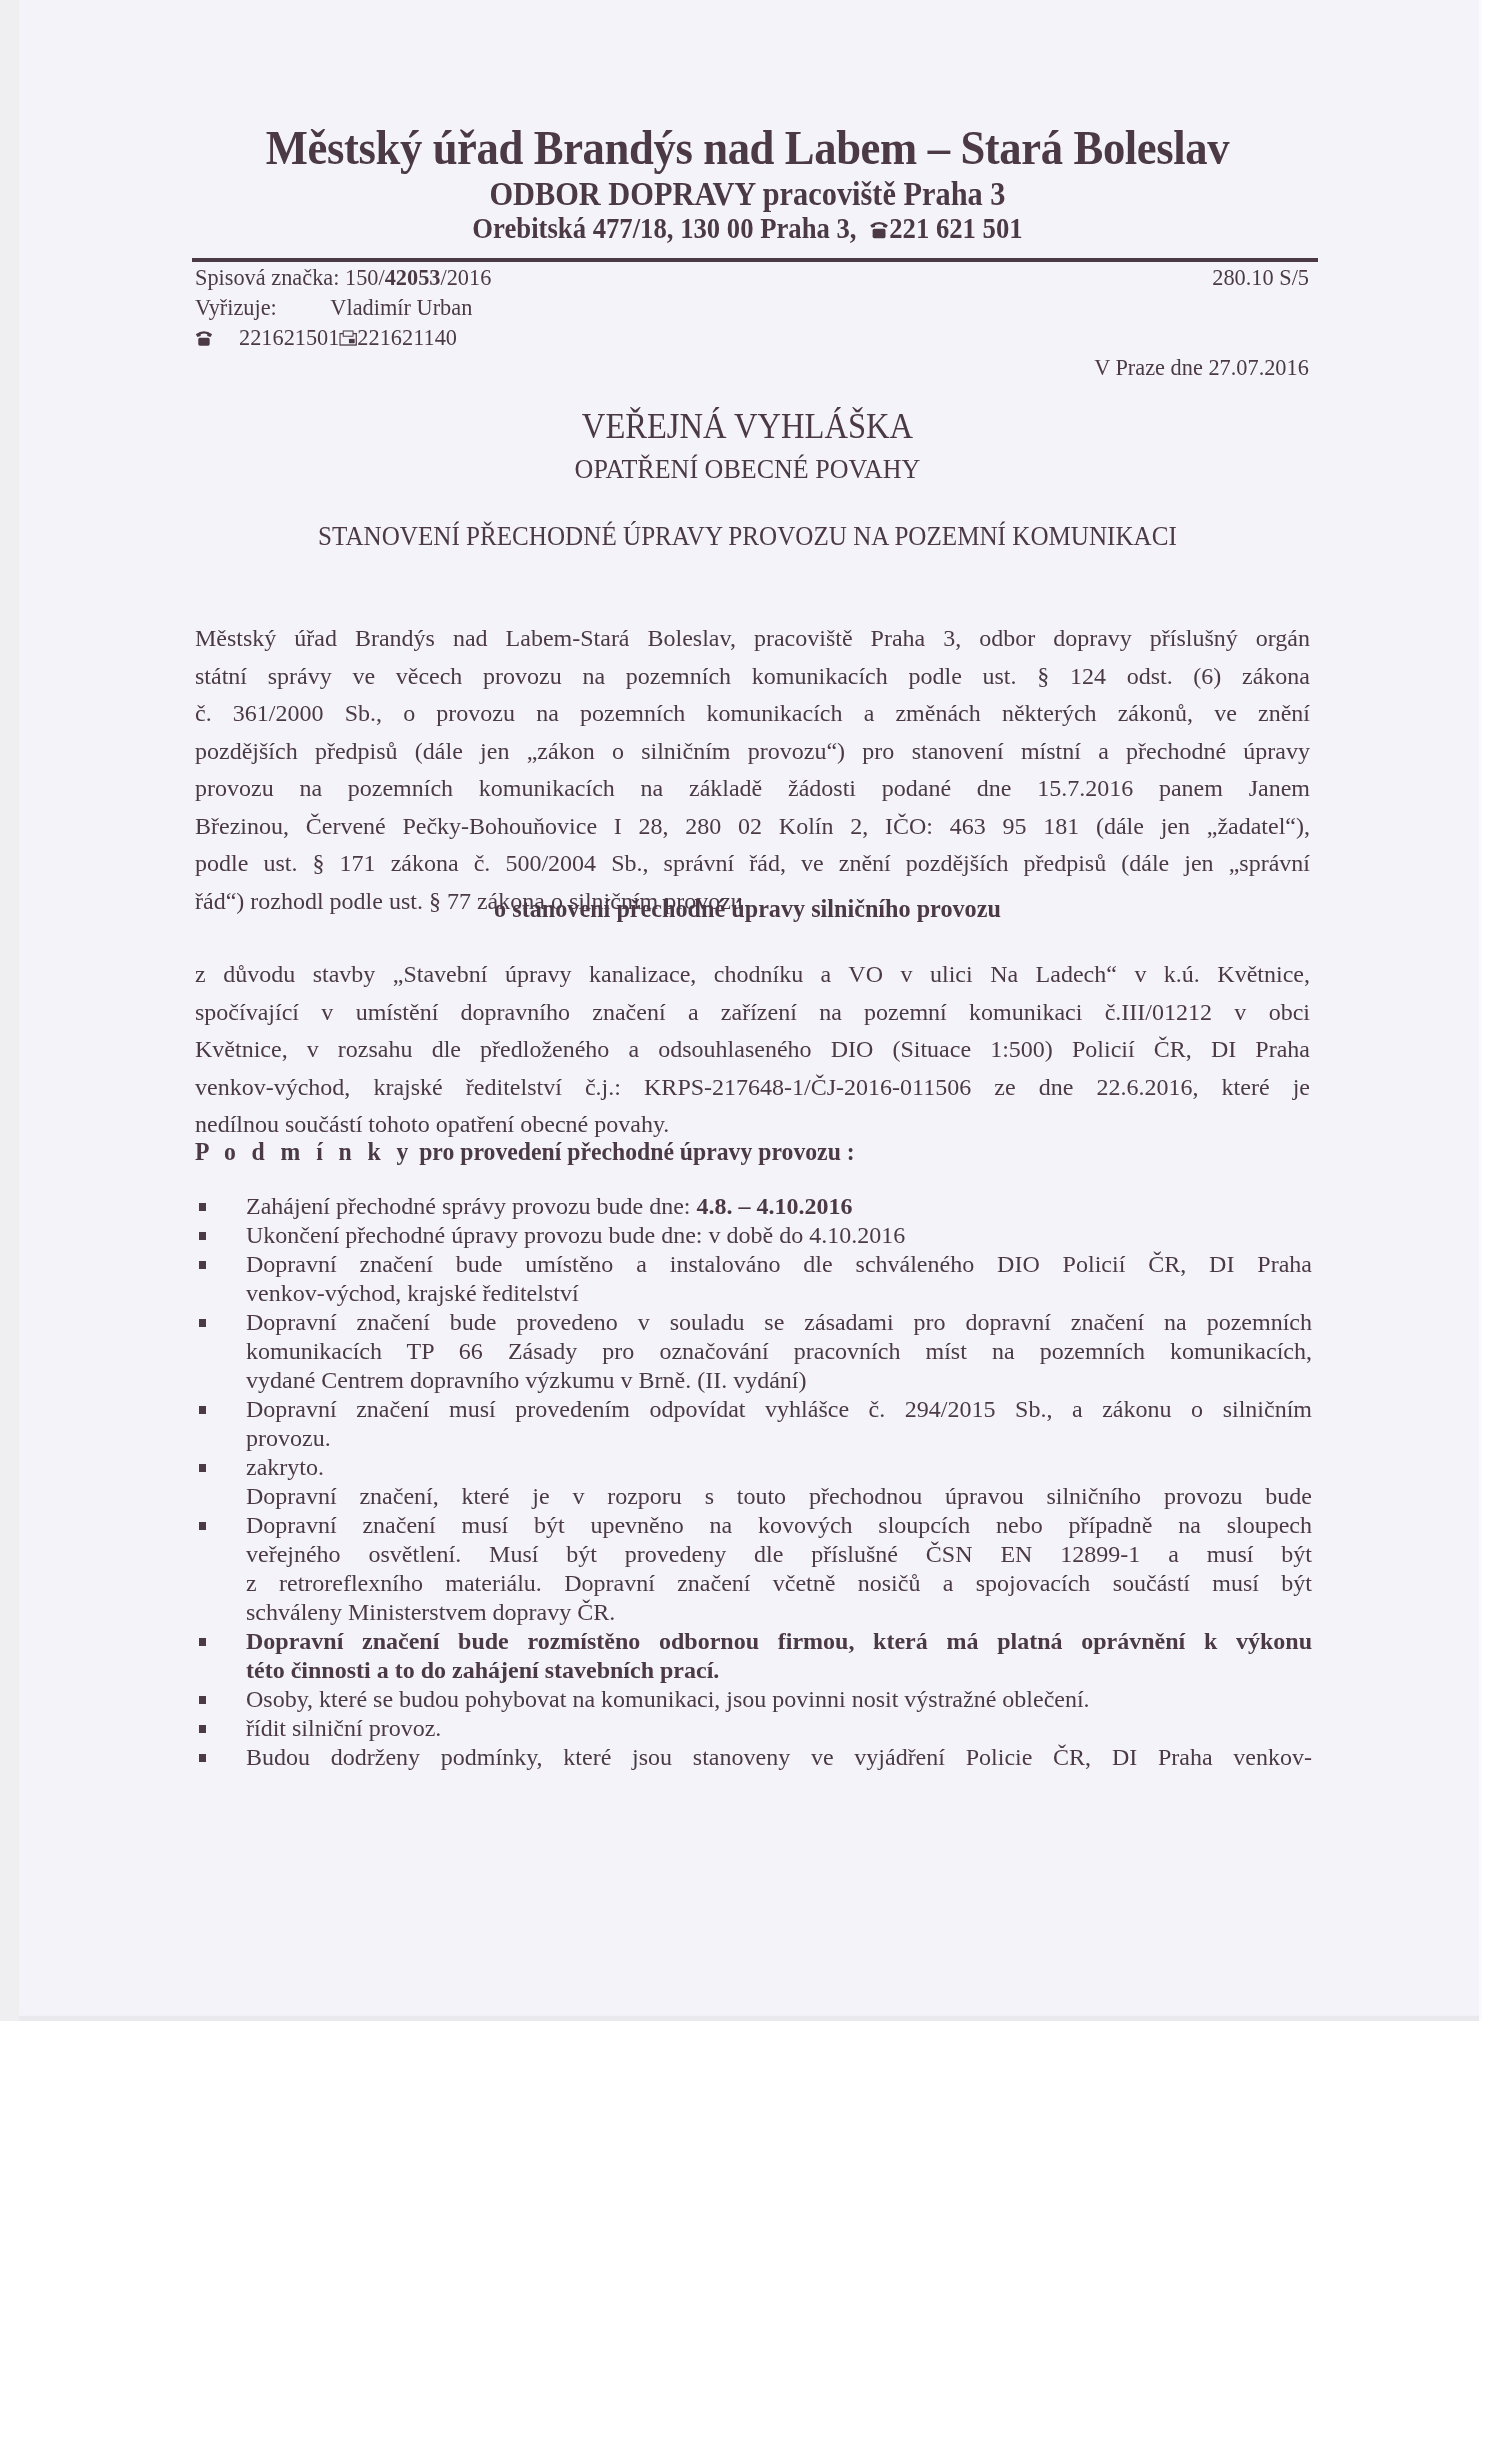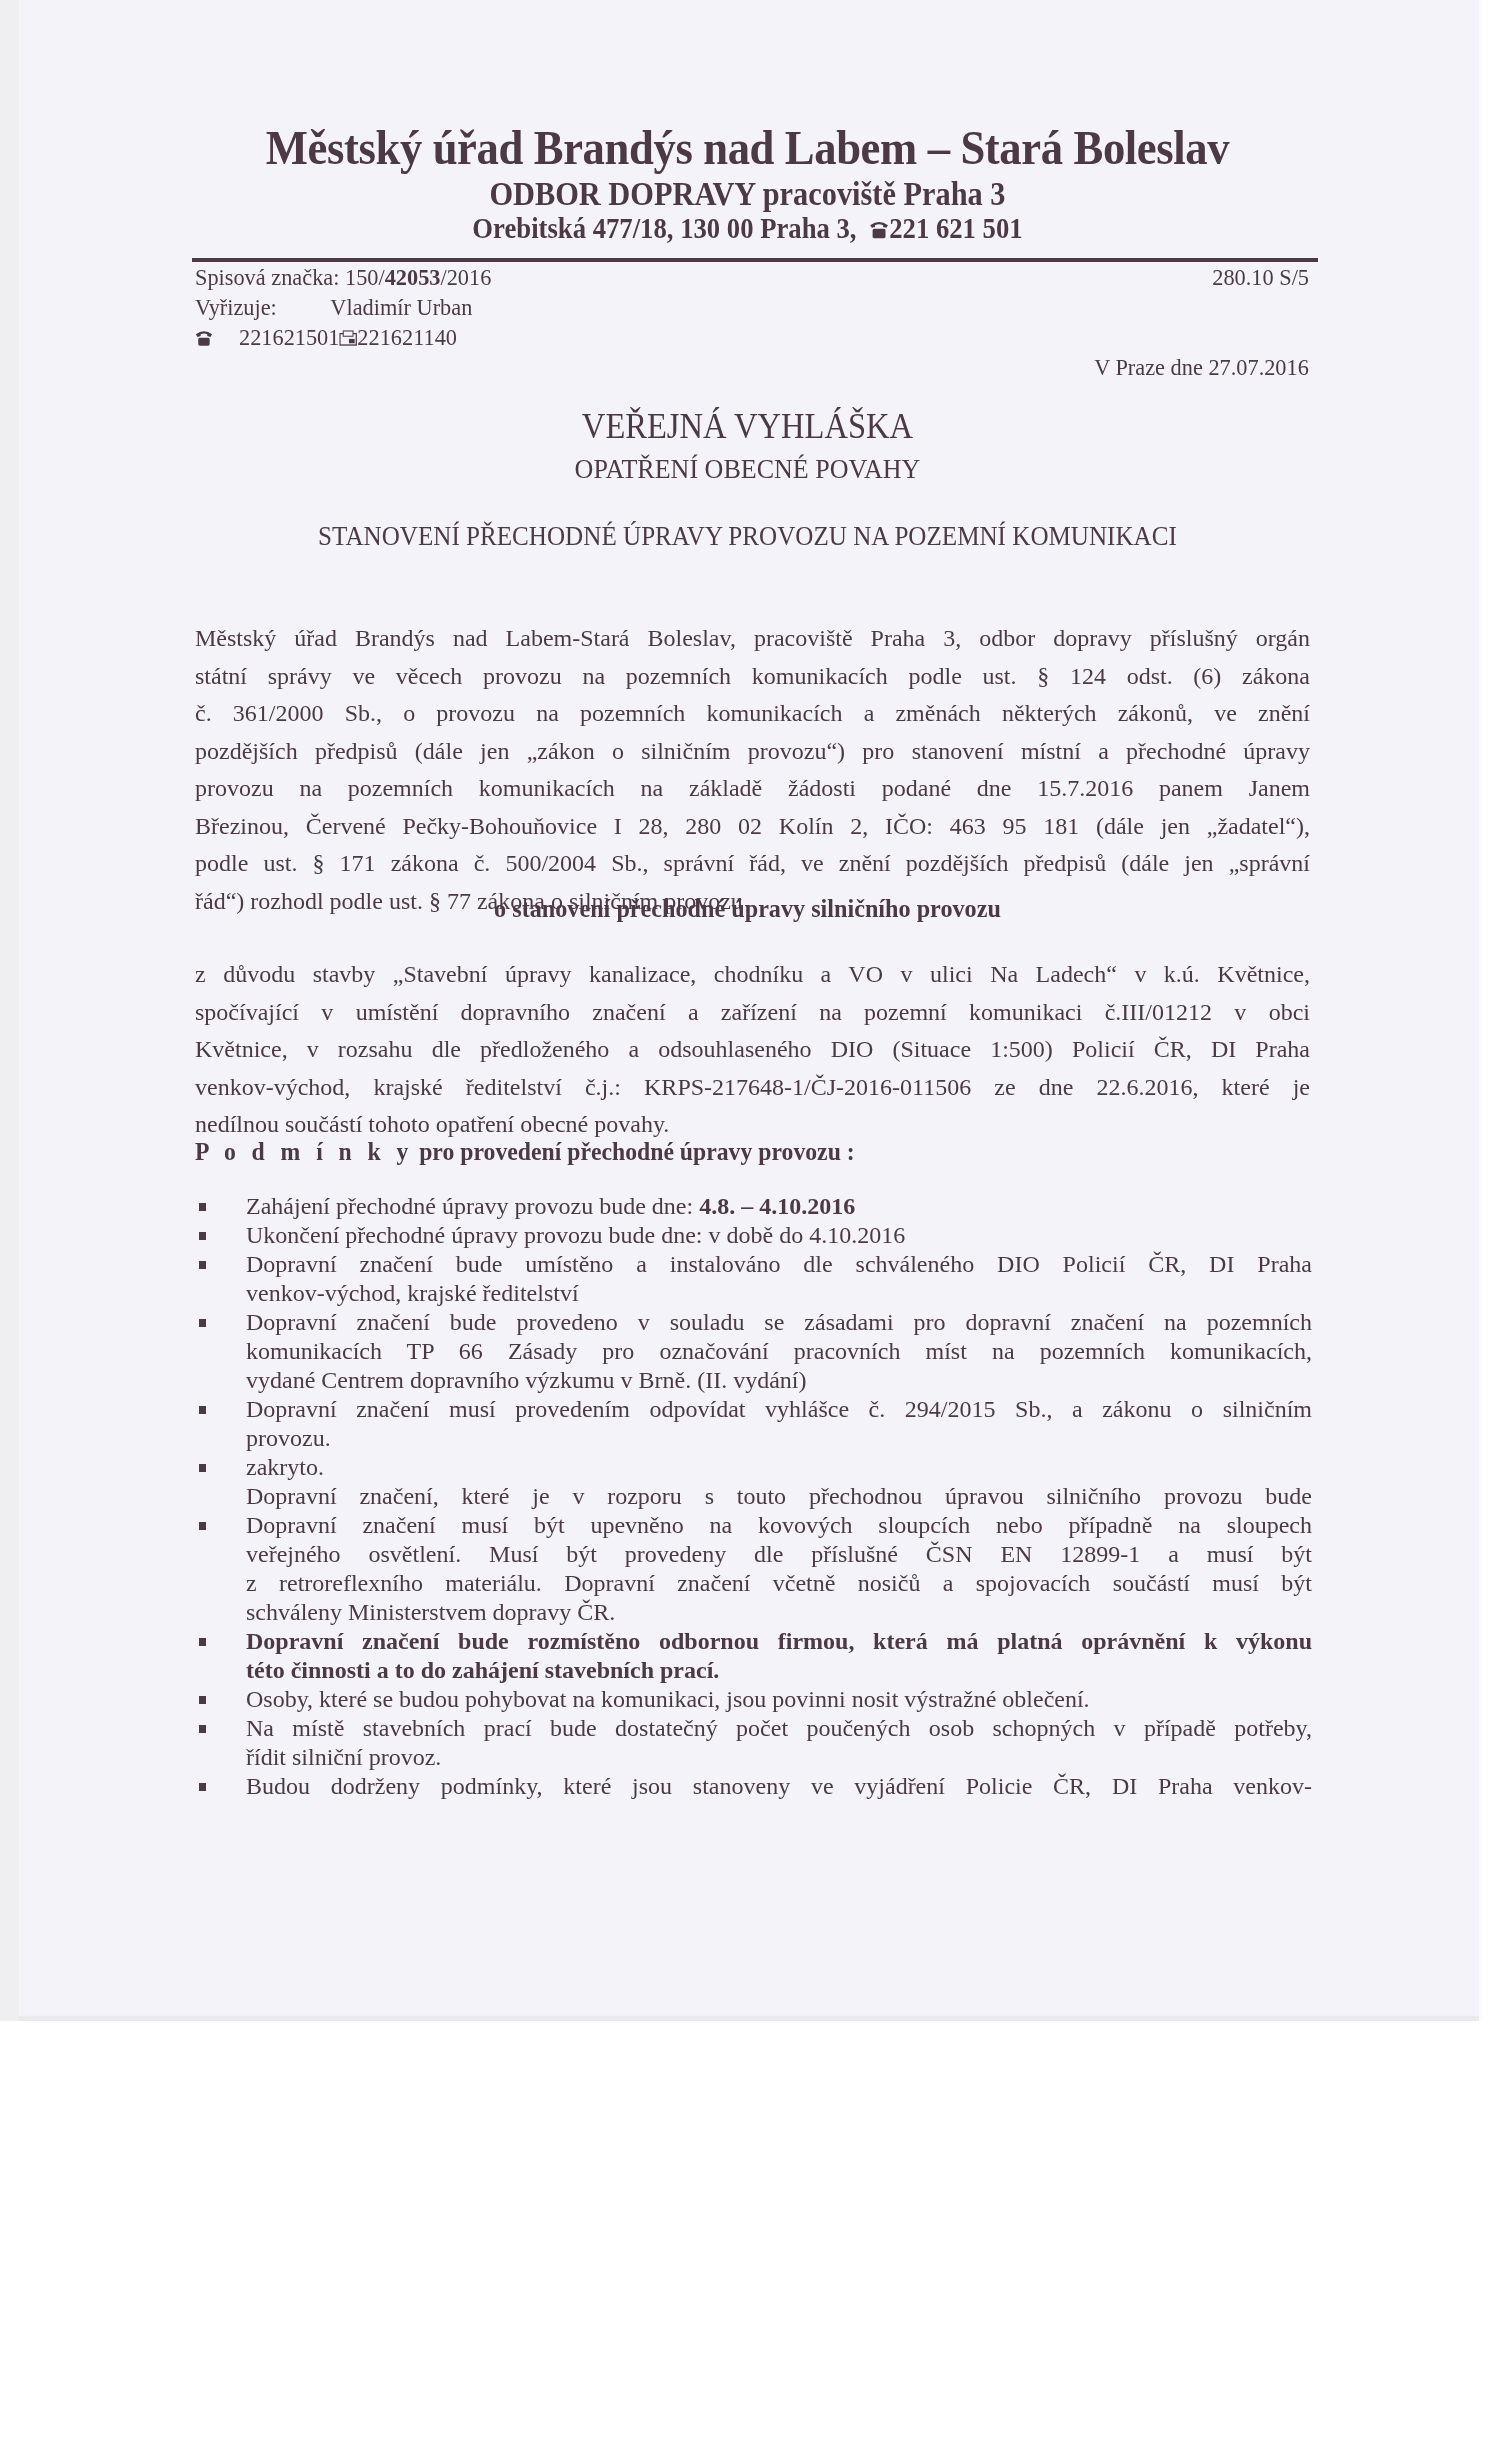--- a/index.html
+++ b/index.html
@@ -148,21 +148,21 @@
   <span class="ln last">nedílnou součástí tohoto opatření obecné povahy.</span>
 </div>
 
 <div class="abs conditions-heading">
   <span class="spaced">P o d m í n k y</span><span> pro provedení přechodné úpravy provozu :</span>
 </div>
 
 <ul class="bullets">
   <li>
     <span class="bul"></span>
-    <span class="txt"><span>Zahájení přechodné úpravy provozu bude dne:   </span><b>4.8. – 4.10.2016</b></span>
+    <span class="txt"><span>Zahájení přechodné správy provozu bude dne:   </span><b>4.8. – 4.10.2016</b></span>
   </li>
   <li>
     <span class="bul"></span>
     <span class="txt">Ukončení přechodné úpravy provozu bude dne:  v době do 4.10.2016</span>
   </li>
   <li>
     <span class="bul"></span>
     <span class="txt">
       <span class="ln">Dopravní značení bude umístěno a instalováno dle schváleného DIO Policií ČR, DI Praha</span>
       <span class="ln last">venkov-východ, krajské ředitelství</span>
@@ -206,21 +206,20 @@
       <span class="ln last">této činnosti a to do zahájení stavebních prací.</span>
     </span>
   </li>
   <li>
     <span class="bul"></span>
     <span class="txt">Osoby, které se budou pohybovat na komunikaci, jsou povinni nosit výstražné oblečení.</span>
   </li>
   <li>
     <span class="bul"></span>
     <span class="txt">
-      <span class="ln">Na místě stavebních prací bude dostatečný počet poučených osob schopných v případě potřeby,</span>
       <span class="ln last">řídit silniční provoz.</span>
     </span>
   </li>
   <li>
     <span class="bul"></span>
     <span class="txt">
       <span class="ln">Budou dodrženy podmínky, které jsou stanoveny ve vyjádření Policie ČR, DI Praha venkov-</span>
     </span>
   </li>
 </ul>

